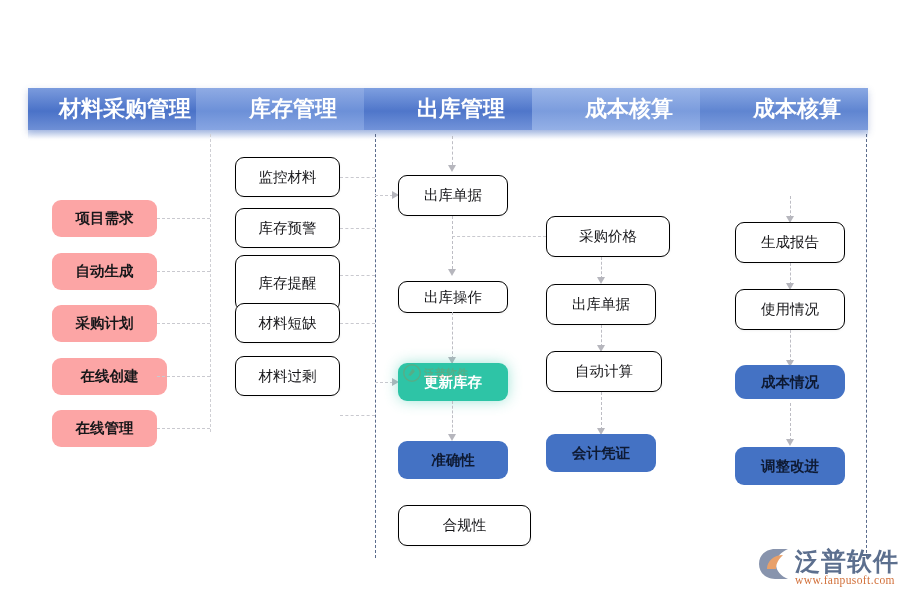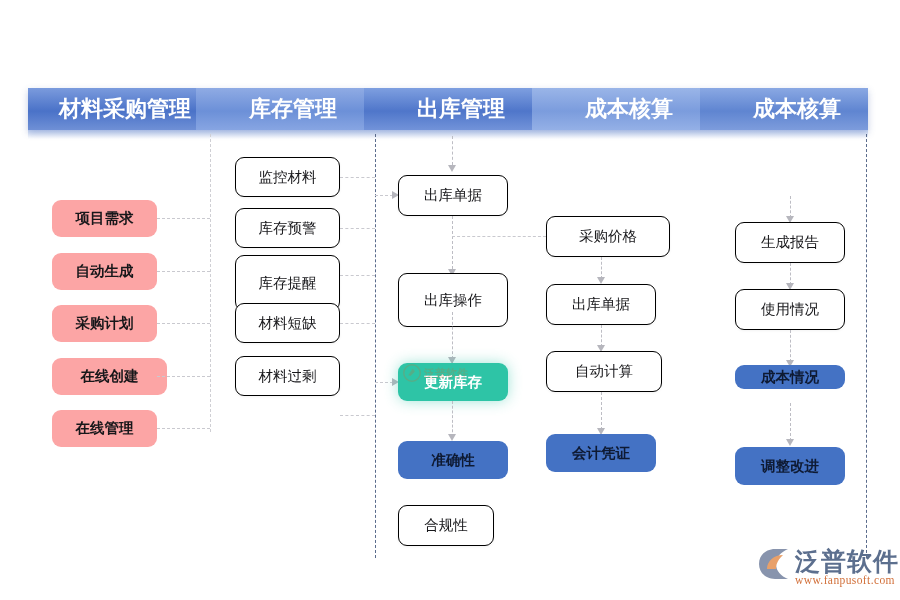--- a/index.html
+++ b/index.html
@@ -148,33 +148,33 @@
   <div class="arrow-right" style="left:392px;top:377.5px;"></div>
 
   <div class="vline arrowy" style="left:452px;top:136px;height:29px;"></div>
   <div class="arrow-down" style="left:447.5px;top:165px;"></div>
 
   <div class="box plain" style="left:398px;top:175px;width:110px;height:41px;">出库单据</div>
 
   <div class="vline arrowy" style="left:452px;top:216px;height:53px;"></div>
   <div class="arrow-down" style="left:447.5px;top:269px;"></div>
 
-  <div class="box plain" style="left:398px;top:273px;width:110px;height:54px;">出库操作</div>
+  <div class="box plain" style="left:398px;top:281px;width:110px;height:32px;">出库操作</div>
 
   <div class="vline arrowy" style="left:452px;top:312px;height:52px;"></div>
   <div class="arrow-down" style="left:447.5px;top:357px;"></div>
 
   <div class="box teal" style="left:398px;top:363px;width:110px;height:38px;">更新库存</div>
 
   <div class="vline arrowy" style="left:452px;top:401px;height:36px;"></div>
   <div class="arrow-down" style="left:447.5px;top:434px;"></div>
 
   <div class="box blue" style="left:398px;top:441px;width:110px;height:38px;">准确性</div>
 
-  <div class="box plain" style="left:398px;top:505px;width:96px;height:41px;">合规性</div>
+  <div class="box plain" style="left:398px;top:505px;width:133px;height:41px;">合规性</div>
 
   <div class="hline" style="left:452px;top:236px;width:94px;"></div>
 
   <div class="box plain" style="left:546px;top:216px;width:124px;height:41px;">采购价格</div>
 
   <div class="vline arrowy" style="left:601px;top:257px;height:22px;"></div>
   <div class="arrow-down" style="left:596.5px;top:277px;"></div>
 
   <div class="box plain" style="left:546px;top:284px;width:110px;height:41px;">出库单据</div>
 
@@ -195,21 +195,21 @@
   <div class="box plain" style="left:735px;top:222px;width:110px;height:41px;">生成报告</div>
 
   <div class="vline arrowy" style="left:790px;top:263px;height:22px;"></div>
   <div class="arrow-down" style="left:785.5px;top:283px;"></div>
 
   <div class="box plain" style="left:735px;top:289px;width:110px;height:41px;">使用情况</div>
 
   <div class="vline arrowy" style="left:790px;top:330px;height:32px;"></div>
   <div class="arrow-down" style="left:785.5px;top:360px;"></div>
 
-  <div class="box blue" style="left:735px;top:365px;width:110px;height:24px;">成本情况</div>
+  <div class="box blue" style="left:735px;top:365px;width:110px;height:34px;border-radius:11px;">成本情况</div>
 
   <div class="vline arrowy" style="left:790px;top:403px;height:38px;"></div>
   <div class="arrow-down" style="left:785.5px;top:439px;"></div>
 
   <div class="box blue" style="left:735px;top:447px;width:110px;height:38px;">调整改进</div>
 
   <div class="wm">
     <svg width="18" height="18" viewBox="0 0 24 24">
       <circle cx="12" cy="12" r="11" fill="none" stroke="#e06020" stroke-width="2"></circle>
       <path d="M7 15 L13 6 L16 10 L10 16 Z" fill="#e06020"></path>

